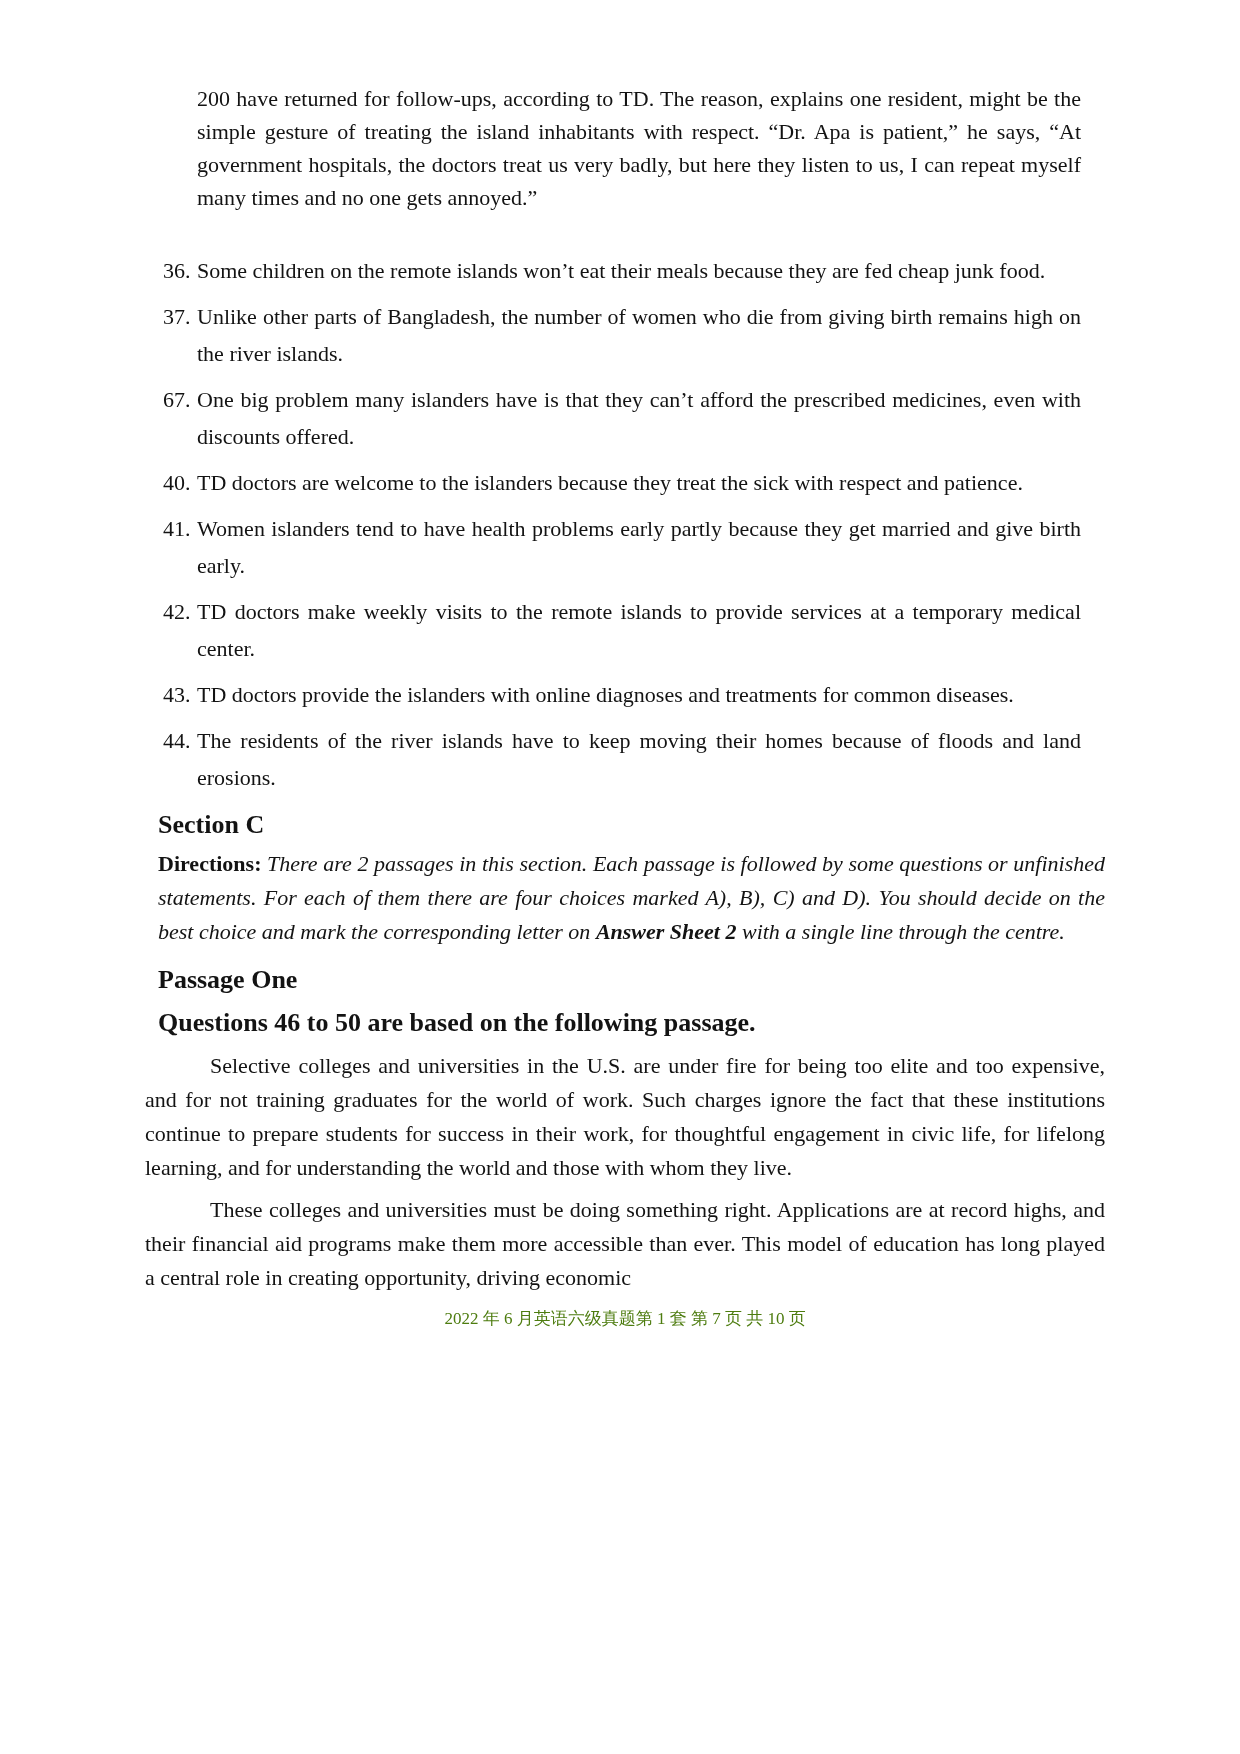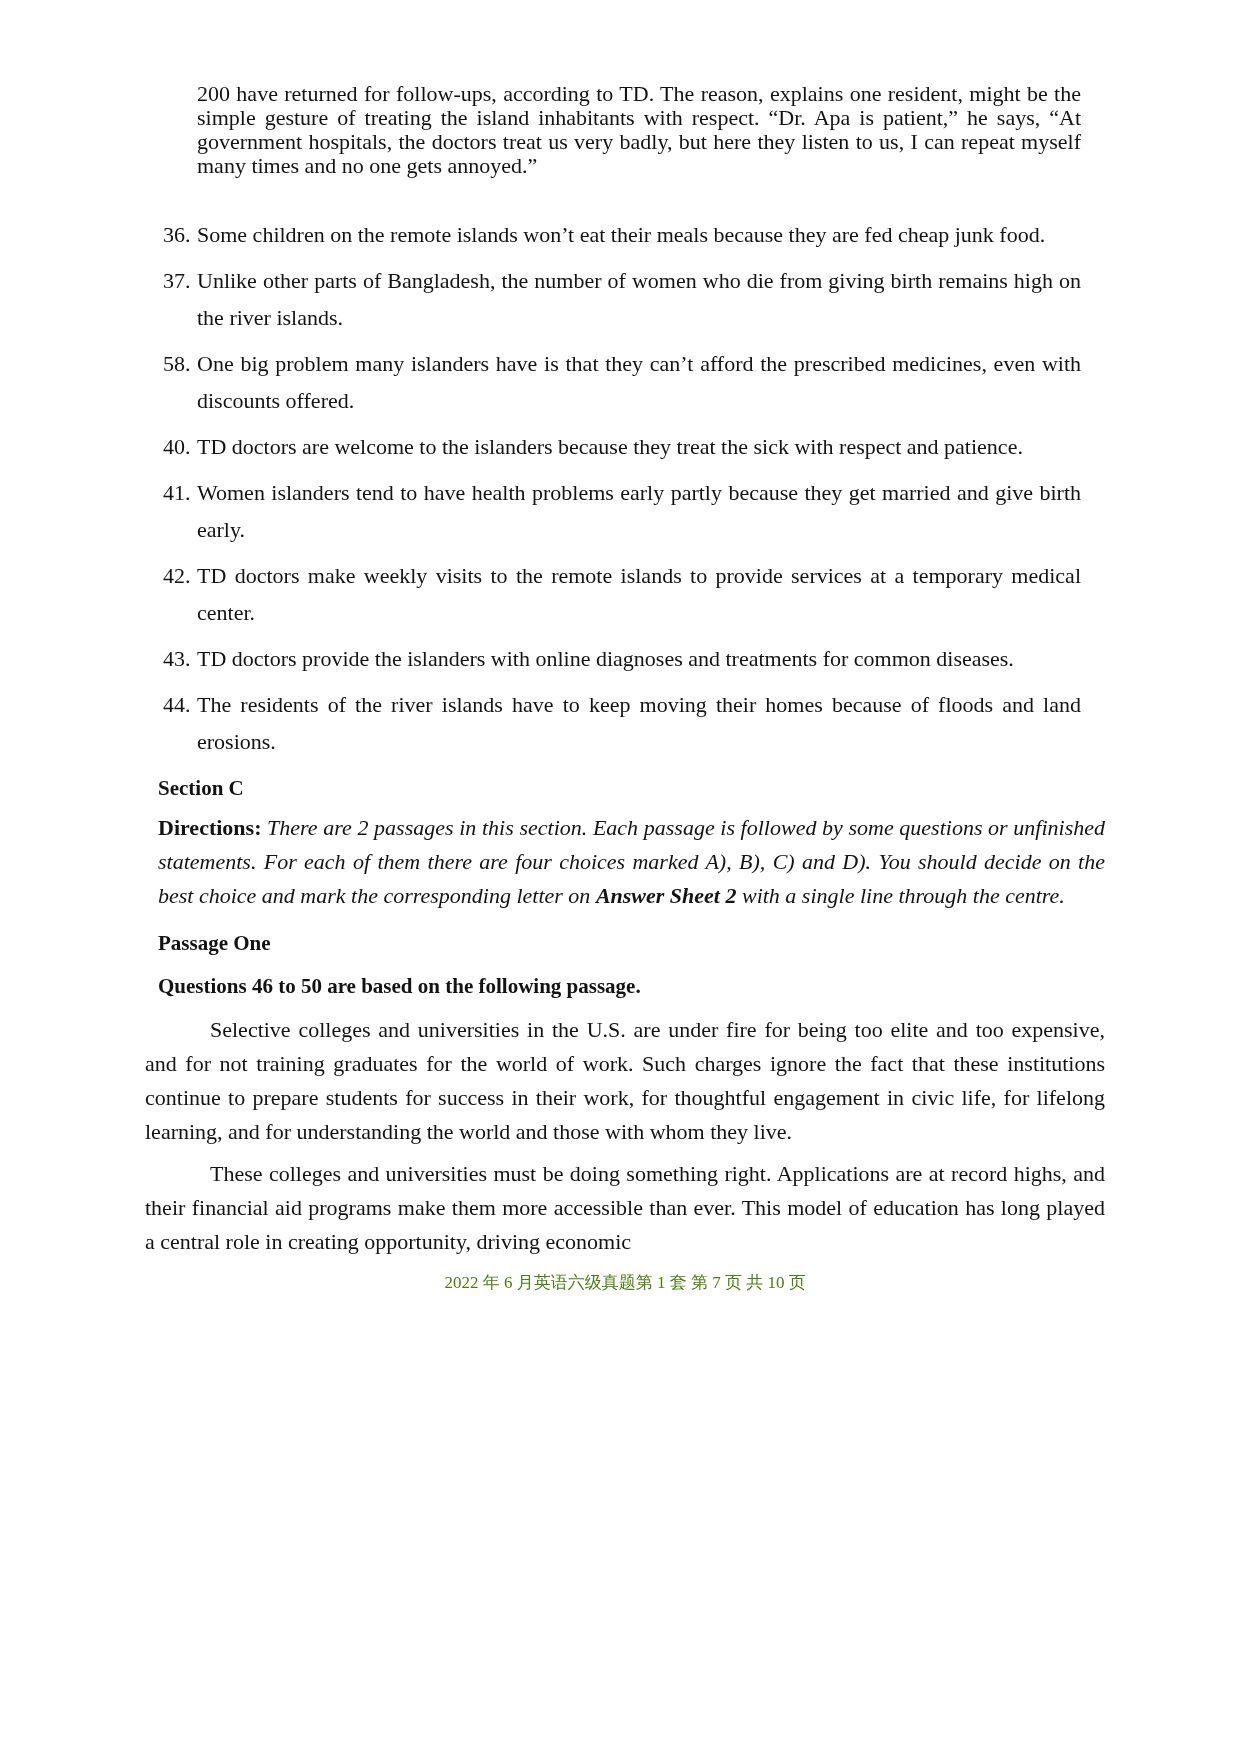--- a/index.html
+++ b/index.html
@@ -10,21 +10,21 @@
     background: #ffffff;
     box-sizing: border-box;
     padding: 82px 135px 0 145px;
     font-family: "Liberation Serif", "DejaVu Serif", serif;
     font-size: 22px;
     color: #131313;
     overflow: hidden;
   }
   .tail {
     margin: 0 24px 0 52px;
-    line-height: 24px;
+    line-height: 33px;
     text-align: justify;
   }
   .questions {
     list-style: none;
     margin: 38px 24px 0 13px;
     padding: 0;
   }
   .q {
     position: relative;
     padding-left: 39px;
@@ -33,21 +33,21 @@
     margin-bottom: 9px;
   }
   .q .num {
     position: absolute;
     left: 5px;
     top: 0;
   }
   .heading {
     margin: 12px 0 0 13px;
     font-weight: bold;
-    font-size: 21px;
+    font-size: 26px;
     line-height: 33px;
   }
   .heading.passage-one { margin-top: 14px; }
   .heading.q4650 { margin-top: 10px; }
   .directions {
     margin: 6px 0 0 13px;
     line-height: 34px;
     text-align: justify;
     font-style: italic;
   }
@@ -78,21 +78,21 @@
   <ol class="questions">
     <li class="q">
       <span class="num">36.</span>
       <span class="qt">Some children on the remote islands won’t eat their meals because they are fed cheap junk food.</span>
     </li>
     <li class="q">
       <span class="num">37.</span>
       <span class="qt">Unlike other parts of Bangladesh, the number of women who die from giving birth remains high on the river islands.</span>
     </li>
     <li class="q">
-      <span class="num">58.</span>
+      <span class="num">67.</span>
       <span class="qt">One big problem many islanders have is that they can’t afford the prescribed medicines, even with discounts offered.</span>
     </li>
     <li class="q">
       <span class="num">40.</span>
       <span class="qt">TD doctors are welcome to the islanders because they treat the sick with respect and patience.</span>
     </li>
     <li class="q">
       <span class="num">41.</span>
       <span class="qt">Women islanders tend to have health problems early partly because they get married and give birth early.</span>
     </li>

